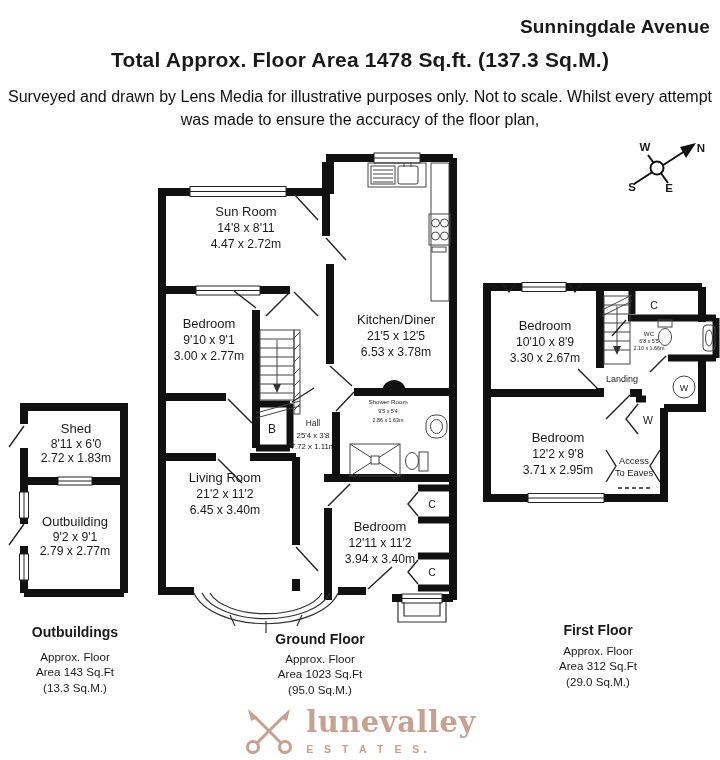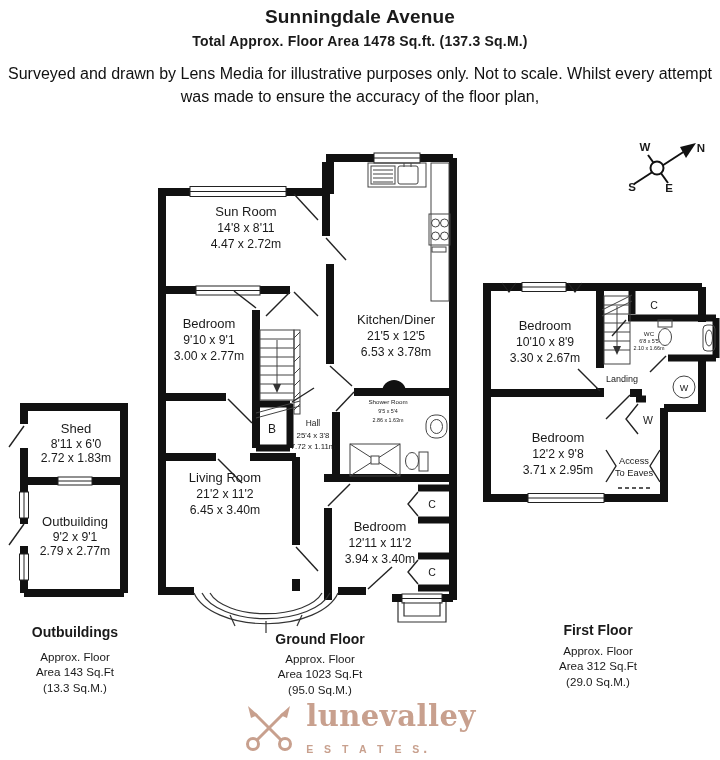--- a/index.html
+++ b/index.html
@@ -1,41 +1,41 @@
 <!DOCTYPE html>
 <html><head>
 <meta charset="utf-8">
 <style>
   html,body{margin:0;padding:0;background:#fff;}
   .page{position:relative;width:720px;height:760px;background:#fff;overflow:hidden;
         font-family:"Liberation Sans",sans-serif;color:#1a1a1a;}
   .hdr{position:absolute;top:6px;left:0;width:720px;text-align:center;}
-  .hdr h1{margin:0;font-size:19px;font-weight:600;letter-spacing:.2px;}
-  .hdr h2{margin:5px 0 0 0;font-size:14px;font-weight:600;letter-spacing:.2px;}
+  .hdr h1{margin:10px;font-size:19px;font-weight:600;letter-spacing:.2px;text-align:right;}
+  .hdr h2{margin:5px 0 0 0;font-size:21px;font-weight:600;letter-spacing:.2px;}
   .disc{margin-top:13px;font-size:16px;line-height:1.45;color:#111;}
   svg text{fill:#1a1a1a;}
   .rm{font-size:13px;}
   .dm{font-size:12.2px;}
   .sm{font-size:8.4px;}
   .sm2{font-size:7.8px;}
   .tn{font-size:6.2px;}
   .tn2{font-size:5.4px;}
   .mk{font-size:12px;}
   .mk2{font-size:10.5px;}
   .lnd{font-size:9px;}
   .acc{font-size:9.3px;}
   .flr{font-size:14px;font-weight:600;}
   .ar{font-size:11.6px;}
   .cmp{font-size:11.5px;font-weight:700;}
   .logo{position:absolute;left:0;bottom:4px;width:720px;display:flex;
         align-items:center;justify-content:center;gap:12px;}
   .logo .txtcol{display:flex;flex-direction:column;align-items:flex-start;}
   .brand{font-family:"DejaVu Serif","Liberation Serif",serif;font-weight:700;
          font-size:29px;line-height:1;color:#c8a08e;letter-spacing:.5px;}
-  .tag{font-size:10.5px;font-weight:700;letter-spacing:4px;color:#c8a08e;margin-top:9px;}
+  .tag{font-size:10.5px;font-weight:700;letter-spacing:4px;color:#c8a08e;margin-top:3px;}
   .tag b{font-size:14px;letter-spacing:0;}
 </style>
 </head>
 <body>
 
 <div class="page">
 
   <div class="hdr">
     <h1>Sunningdale Avenue</h1>
     <h2>Total Approx. Floor Area 1478 Sq.ft. (137.3 Sq.M.)</h2>

